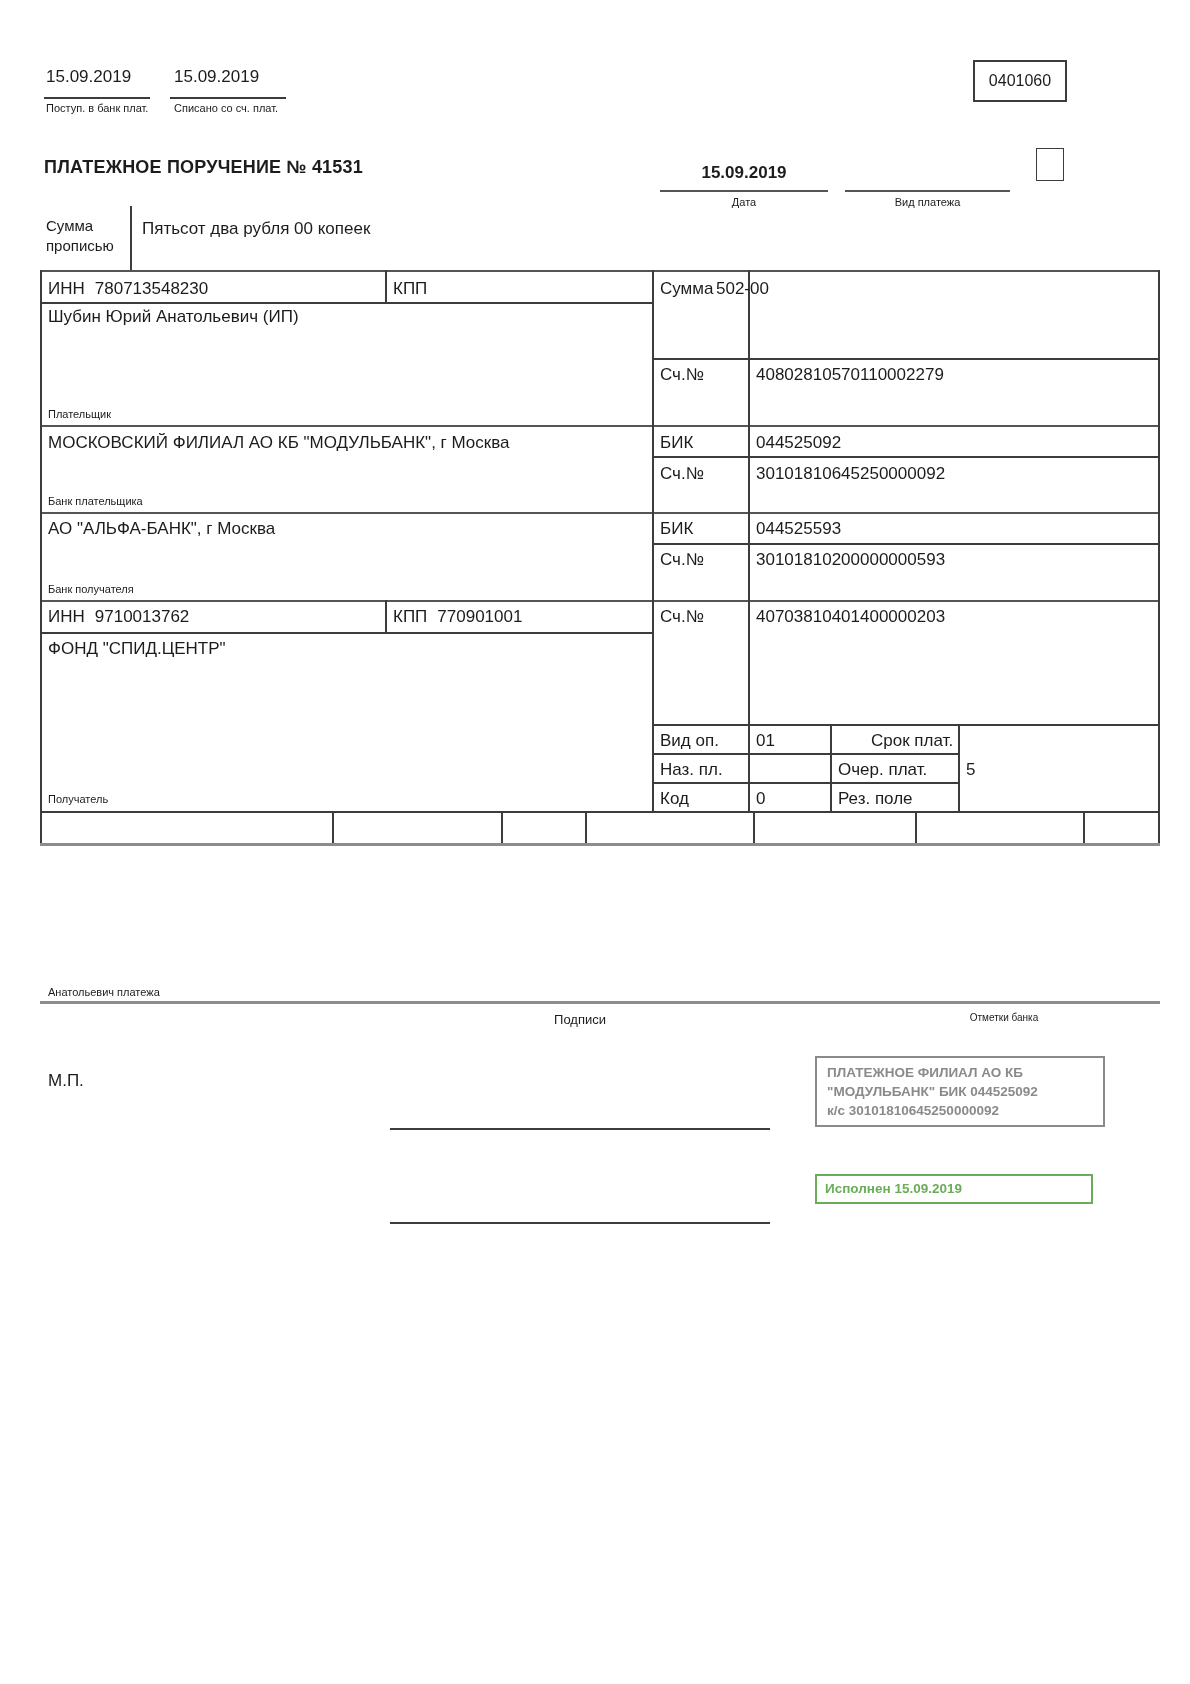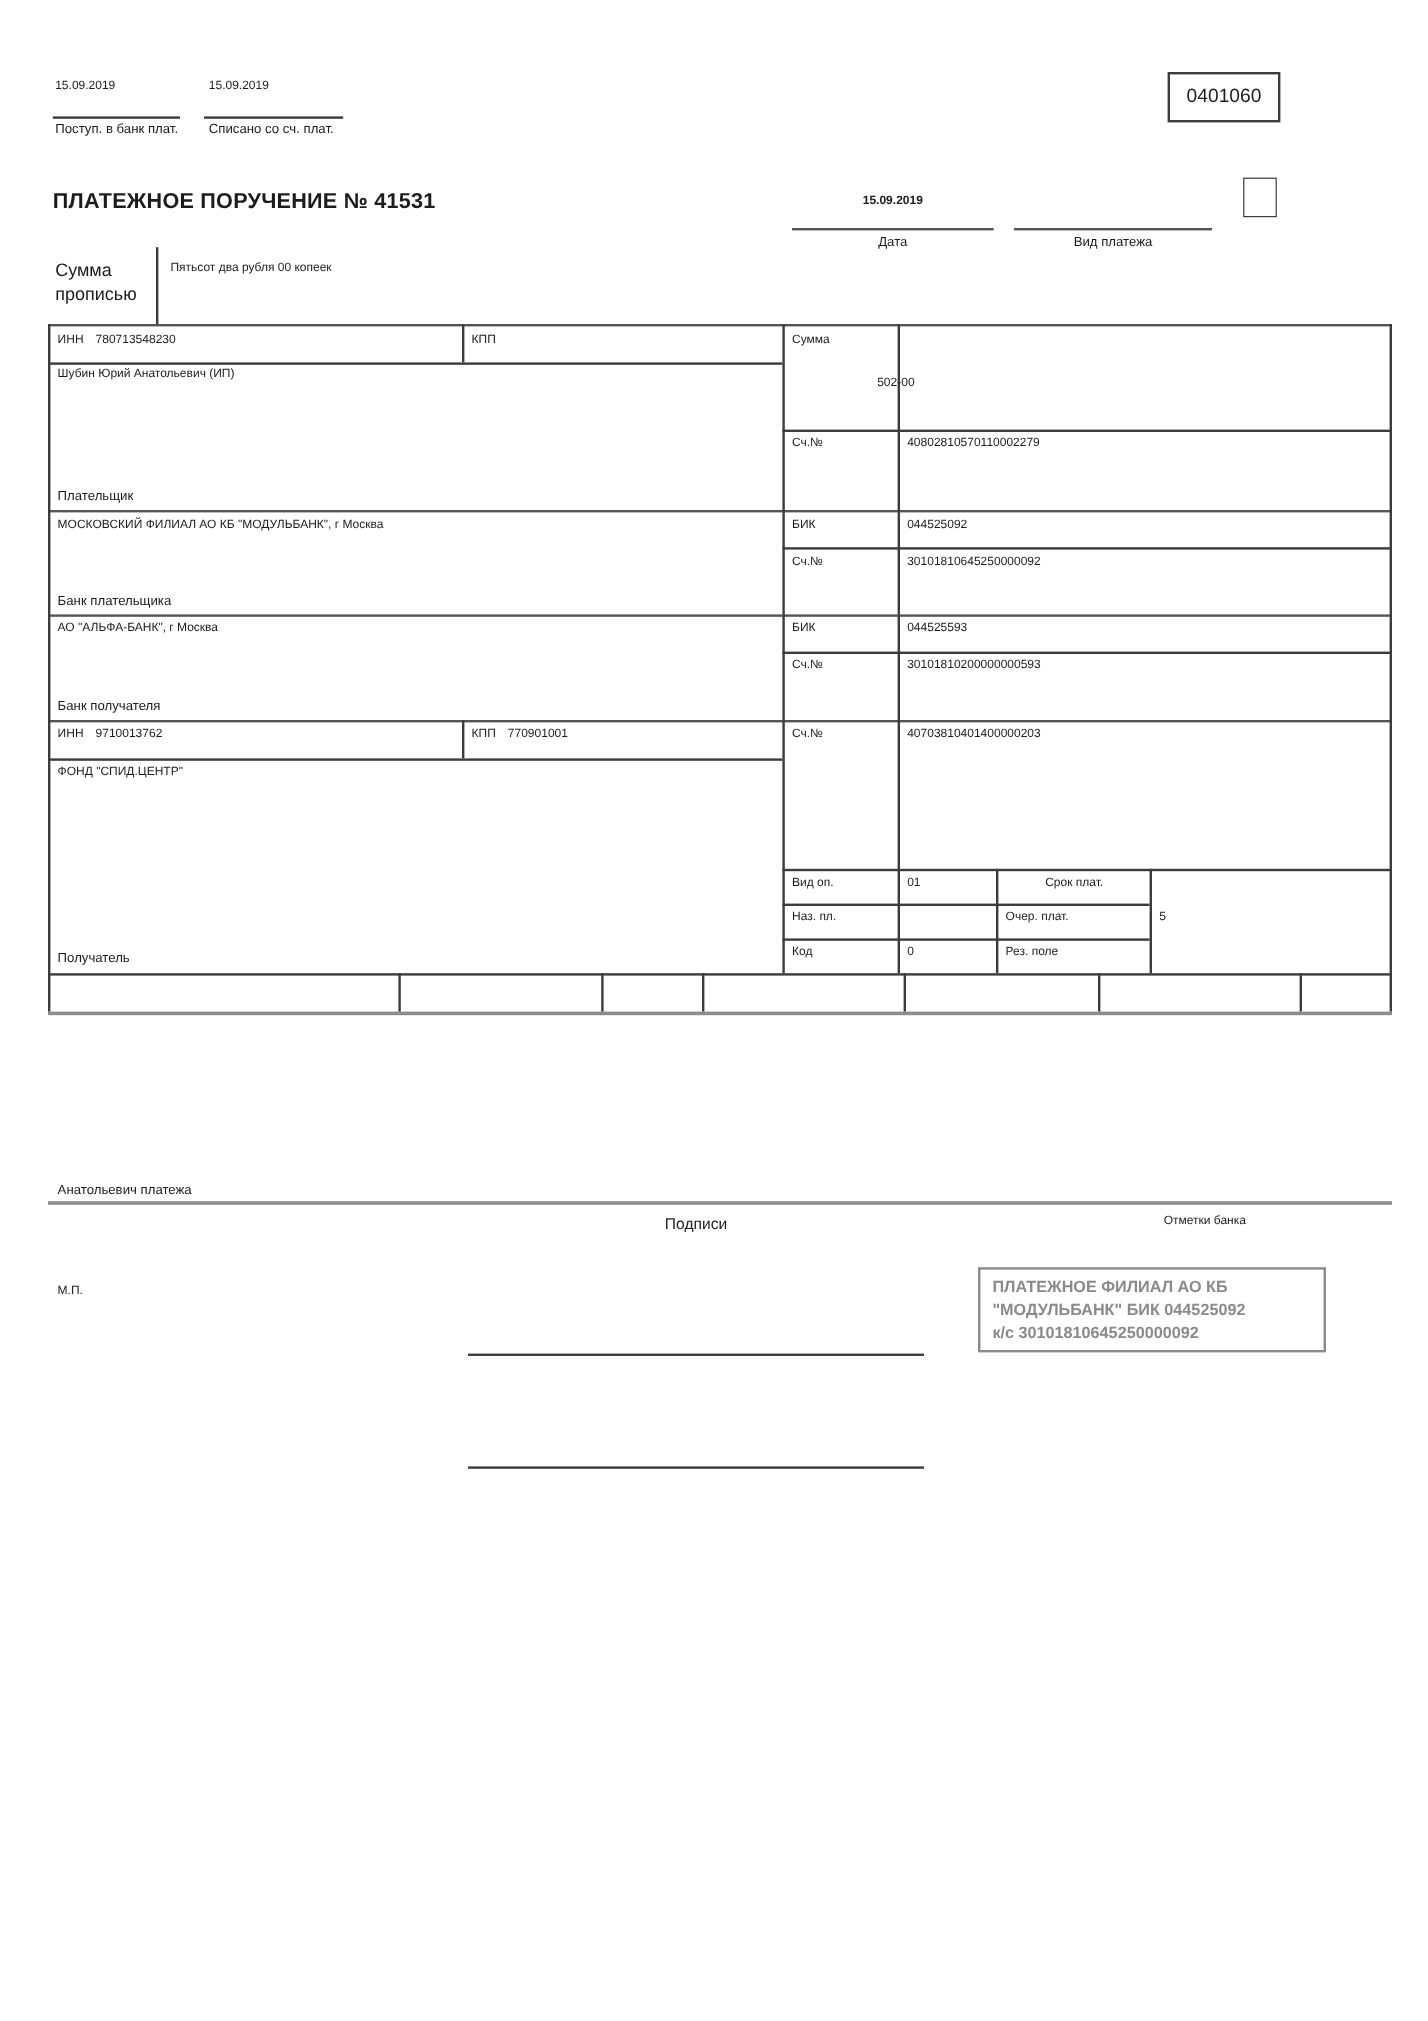--- a/index.html
+++ b/index.html
@@ -2,21 +2,21 @@
 <html><head>
 <meta charset="utf-8">
 <style>
   html,body { margin:0; padding:0; background:#fff; }
   #doc {
     position:relative; width:1190px; height:1684px; background:#ffffff;
     font-family:"Liberation Sans","DejaVu Sans",sans-serif; color:#1c1c1c;
     overflow:hidden;
   }
   .abs { position:absolute; }
-  .t  { position:absolute; font-size:10px; line-height:1.25; white-space:nowrap; }
+  .t  { position:absolute; font-size:17px; line-height:1.25; white-space:nowrap; }
   .lbl{ position:absolute; font-size:11px; line-height:1.2; white-space:nowrap; color:#1c1c1c; }
   .b  { font-weight:bold; }
   .ctr{ text-align:center; }
   .hl { position:absolute; height:1.5px; background:#3c3c3c; }
   .hl2{ height:2px; background:#555; }
   .hlg{ background:#8c8c8c; }
   .vl { position:absolute; width:1.5px; background:#3c3c3c; }
   .box{ position:absolute; border:2px solid #3c3c3c; background:#fff; }
   .pair .lab { display:inline-block; }
   .pair .val { display:inline-block; margin-left:10px; }
@@ -88,21 +88,21 @@
   <div class="vl" style="left:915px;top:811px;height:32px;"></div>
   <div class="vl" style="left:1083px;top:811px;height:32px;"></div>
 
   <div class="t pair" style="left:48px;top:278px;">
     <span class="lab">ИНН</span><span class="val">780713548230</span>
   </div>
   <div class="t pair" style="left:393px;top:278px;">
     <span class="lab">КПП</span><span class="val"></span>
   </div>
   <div class="t" style="left:660px;top:278px;">Сумма</div>
-  <div class="t" style="left:731px;top:278px;margin-top:36px;">502-00</div>
+  <div class="t" style="left:716px;top:278px;">502-00</div>
 
   <div class="t" style="left:48px;top:306px;">Шубин Юрий Анатольевич (ИП)</div>
   <div class="lbl" style="left:48px;top:408px;">Плательщик</div>
   <div class="t" style="left:660px;top:364px;">Сч.№</div>
   <div class="t" style="left:756px;top:364px;">40802810570110002279</div>
 
   <div class="t" style="left:48px;top:432px;">МОСКОВСКИЙ ФИЛИАЛ АО КБ "МОДУЛЬБАНК", г Москва</div>
   <div class="lbl" style="left:48px;top:495px;">Банк плательщика</div>
   <div class="t" style="left:660px;top:432px;">БИК</div>
   <div class="t" style="left:756px;top:432px;">044525092</div>
@@ -153,14 +153,15 @@
   <div class="hl" style="left:390px;top:1128px;width:380px;"></div>
   <div class="hl" style="left:390px;top:1222px;width:380px;"></div>
 
   <div class="stamp-box" style="top: 1056px; color: rgb(138, 138, 138); border-color: rgb(138, 138, 138);">
     <div>ПЛАТЕЖНОЕ ФИЛИАЛ АО КБ</div>
     <div>"МОДУЛЬБАНК" БИК 044525092</div>
     <div>к/с 30101810645250000092</div>
   </div>
 
 
+  <div class="mark-box" style="top: 1174px; height: 26px; line-height: 25px; color: rgb(106, 172, 87); border-color: rgb(106, 172, 87);">Исполнен 15.09.2019</div>
 
 </div>
 
 </body></html>

